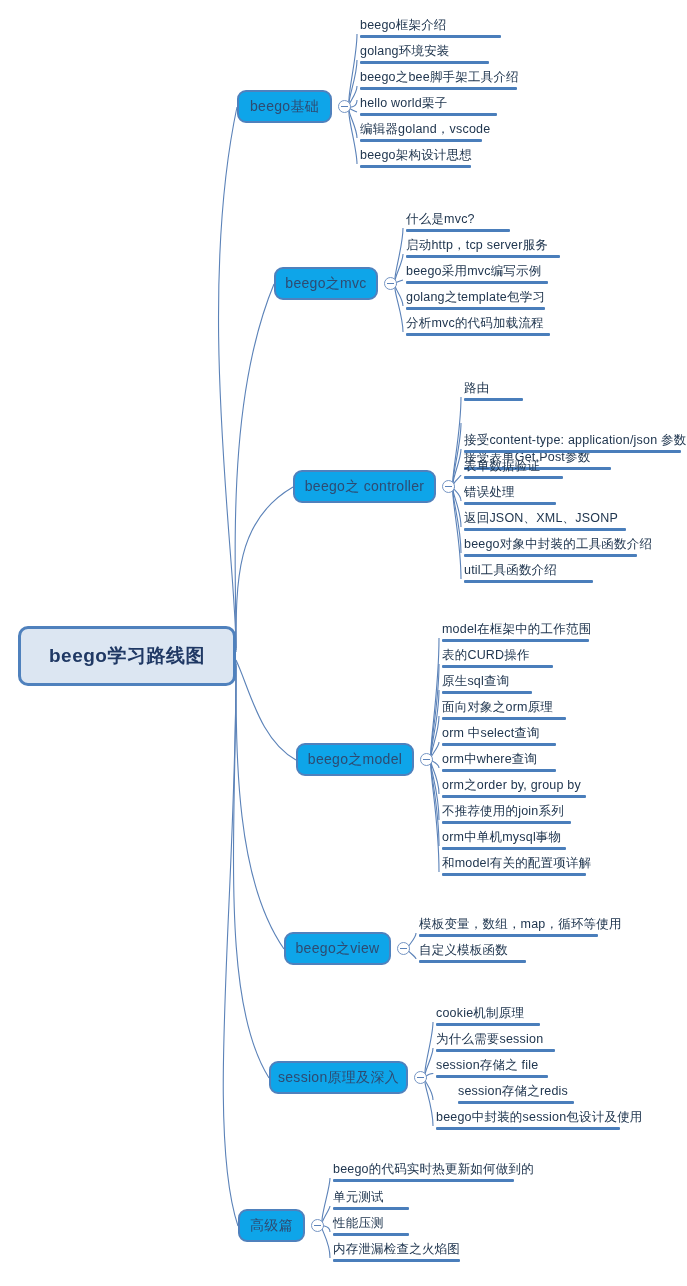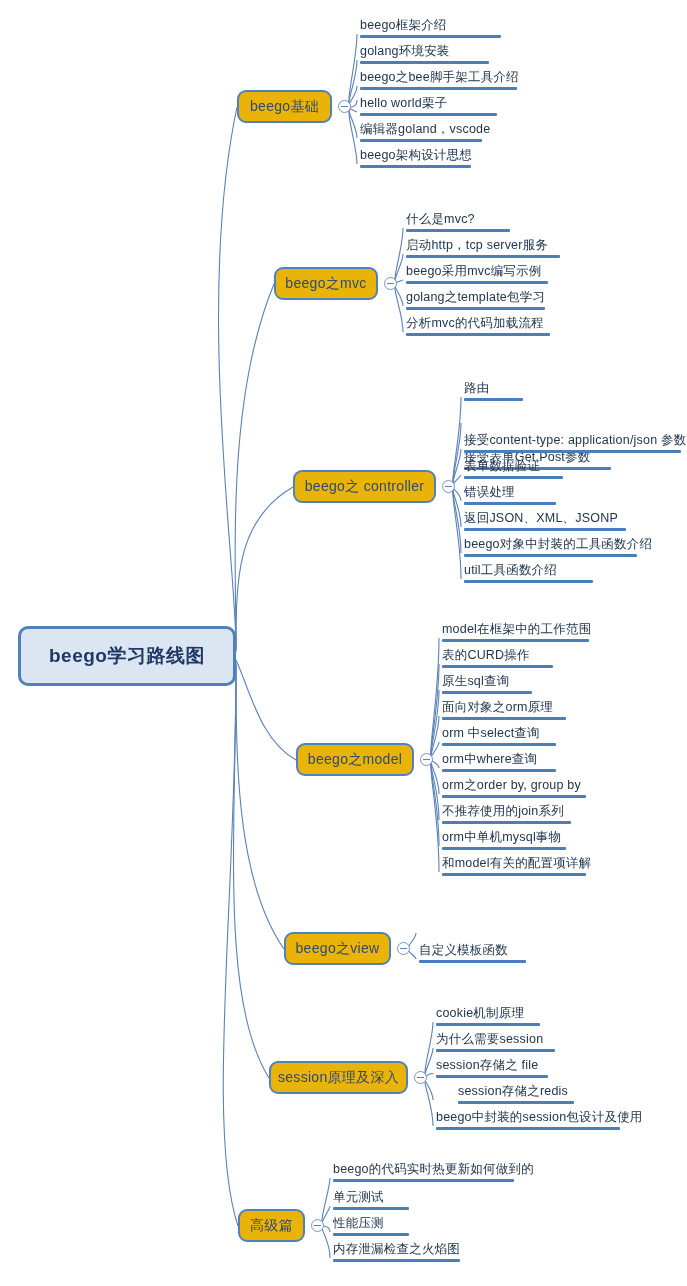--- a/index.html
+++ b/index.html
@@ -24,21 +24,21 @@
     font-size:19px;
     letter-spacing:.5px;
     display:flex;align-items:center;justify-content:center;
     white-space:nowrap;
   }
 
   
   .branch-node{
     position:absolute;
     box-sizing:border-box;
-    background:#eab308;
+    background:#0ea5e9;
     border:2px solid #4f81bd;
     border-radius:9px;
     color:#2e4b72;
     font-size:14px;
     letter-spacing:.3px;
     display:flex;align-items:center;justify-content:center;
     white-space:nowrap;
     height:33px;
   }
 
@@ -185,20 +185,21 @@
   <div class="leaf" style="left:439px;top:700px;width:130px;"><span>面向对象之orm原理</span><span class="bar"></span></div>
   <div class="leaf" style="left:439px;top:726px;width:120px;"><span>orm 中select查询</span><span class="bar"></span></div>
   <div class="leaf" style="left:439px;top:752px;width:120px;"><span>orm中where查询</span><span class="bar"></span></div>
   <div class="leaf" style="left:439px;top:778px;width:150px;"><span>orm之order by, group by</span><span class="bar"></span></div>
   <div class="leaf" style="left:439px;top:804px;width:135px;"><span>不推荐使用的join系列</span><span class="bar"></span></div>
   <div class="leaf" style="left:439px;top:830px;width:130px;"><span>orm中单机mysql事物</span><span class="bar"></span></div>
   <div class="leaf" style="left:439px;top:856px;width:150px;"><span>和model有关的配置项详解</span><span class="bar"></span></div>
 
   <div class="branch-node" style="left:284px;top:932px;width:107px;">beego之view</div>
   <div class="toggle" style="left:397px;top:942px;"></div>
+  <div class="leaf" style="left:416px;top:917px;width:185px;"><span>模板变量，数组，map，循环等使用</span><span class="bar"></span></div>
   <div class="leaf" style="left:416px;top:943px;width:113px;"><span>自定义模板函数</span><span class="bar"></span></div>
 
   <div class="branch-node" style="left:269px;top:1061px;width:139px;">session原理及深入</div>
   <div class="toggle" style="left:414px;top:1071px;"></div>
   <div class="leaf" style="left:433px;top:1006px;width:110px;"><span>cookie机制原理</span><span class="bar"></span></div>
   <div class="leaf" style="left:433px;top:1032px;width:125px;"><span>为什么需要session</span><span class="bar"></span></div>
   <div class="leaf" style="left:433px;top:1058px;width:118px;"><span>session存储之 file</span><span class="bar"></span></div>
   <div class="leaf" style="left:433px;top:1084px;width:122px;margin-left:22px;"><span>session存储之redis</span><span class="bar"></span></div>
   <div class="leaf" style="left:433px;top:1110px;width:190px;"><span>beego中封装的session包设计及使用</span><span class="bar"></span></div>
 

